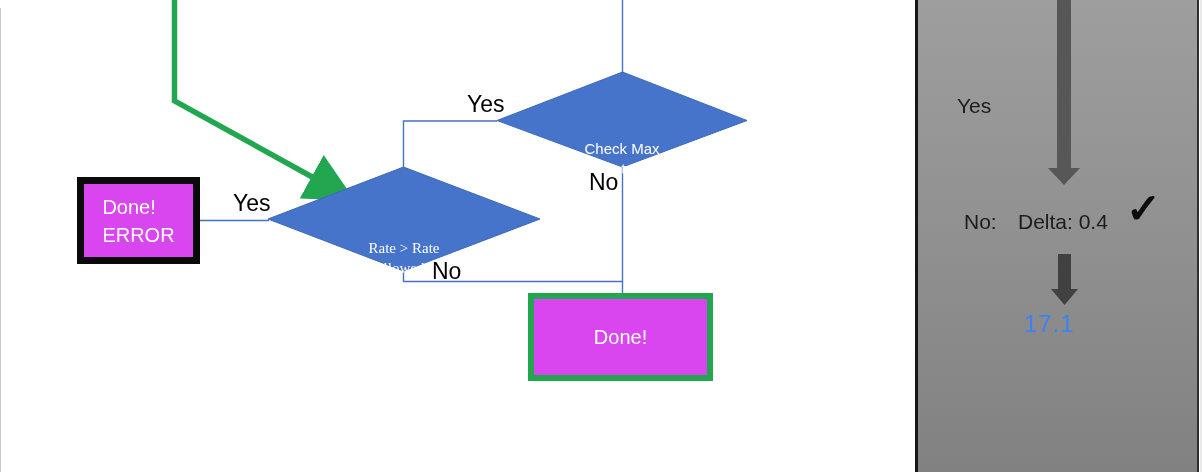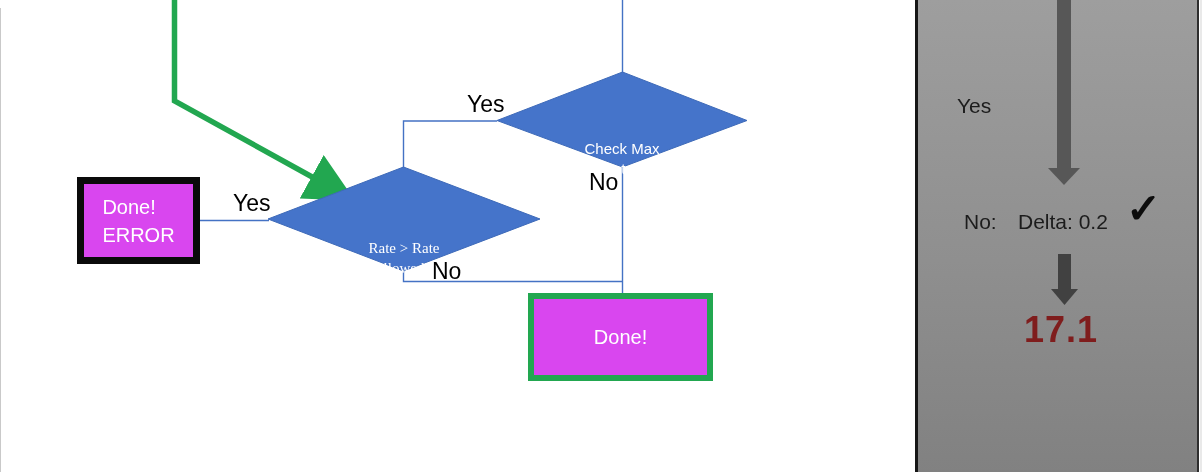--- a/index.html
+++ b/index.html
@@ -49,22 +49,22 @@
     left:1200px;top:0;width:2px;height:472px;background:#e9e9e9;
   }
   .panel-label{
     position:absolute;color:#1c1c1c;font-size:21px;line-height:1;
   }
   .check{
     position:absolute;left:1126px;top:188px;color:#0c0c0c;
     font-size:42px;font-weight:bold;line-height:1;
   }
   .result{
-    position:absolute;left:1024px;top:312px;color:#7f1d1d;
-    font-size:36px;font-weight:bold;line-height:1;letter-spacing:1px;
+    position:absolute;left:1024px;top:312px;color:#3b82f6;
+    font-size:24px;font-weight:normal;line-height:1;letter-spacing:1px;
   }
 </style>
 </head>
 <body>
 
 <div class="abs slide-edge"></div>
 
 <svg class="layer" width="915" height="472" viewBox="0 0 915 472">
   <defs>
     <marker id="greenArrow" markerWidth="9" markerHeight="9" refX="6.5" refY="4.5" orient="auto">
@@ -108,15 +108,15 @@
   <polygon points="3,168 35,168 19,185" fill="#575757"></polygon>
 </svg>
 
 <svg class="layer" style="left:1046px;top:254px;" width="37" height="52" viewBox="0 0 37 52">
   <rect x="12" y="0" width="13" height="36" fill="#414141"></rect>
   <polygon points="5,35 32,35 18.5,51" fill="#414141"></polygon>
 </svg>
 
 <div class="panel-label" style="left:957px;top:95px;">Yes</div>
 <div class="panel-label" style="left:964px;top:211px;">No:</div>
-<div class="panel-label" style="left:1018px;top:211px;">Delta: 0.2</div>
+<div class="panel-label" style="left:1018px;top:211px;">Delta: 0.4</div>
 <div class="check">✓</div>
 <div class="result">17.1</div>
 
 </body></html>

